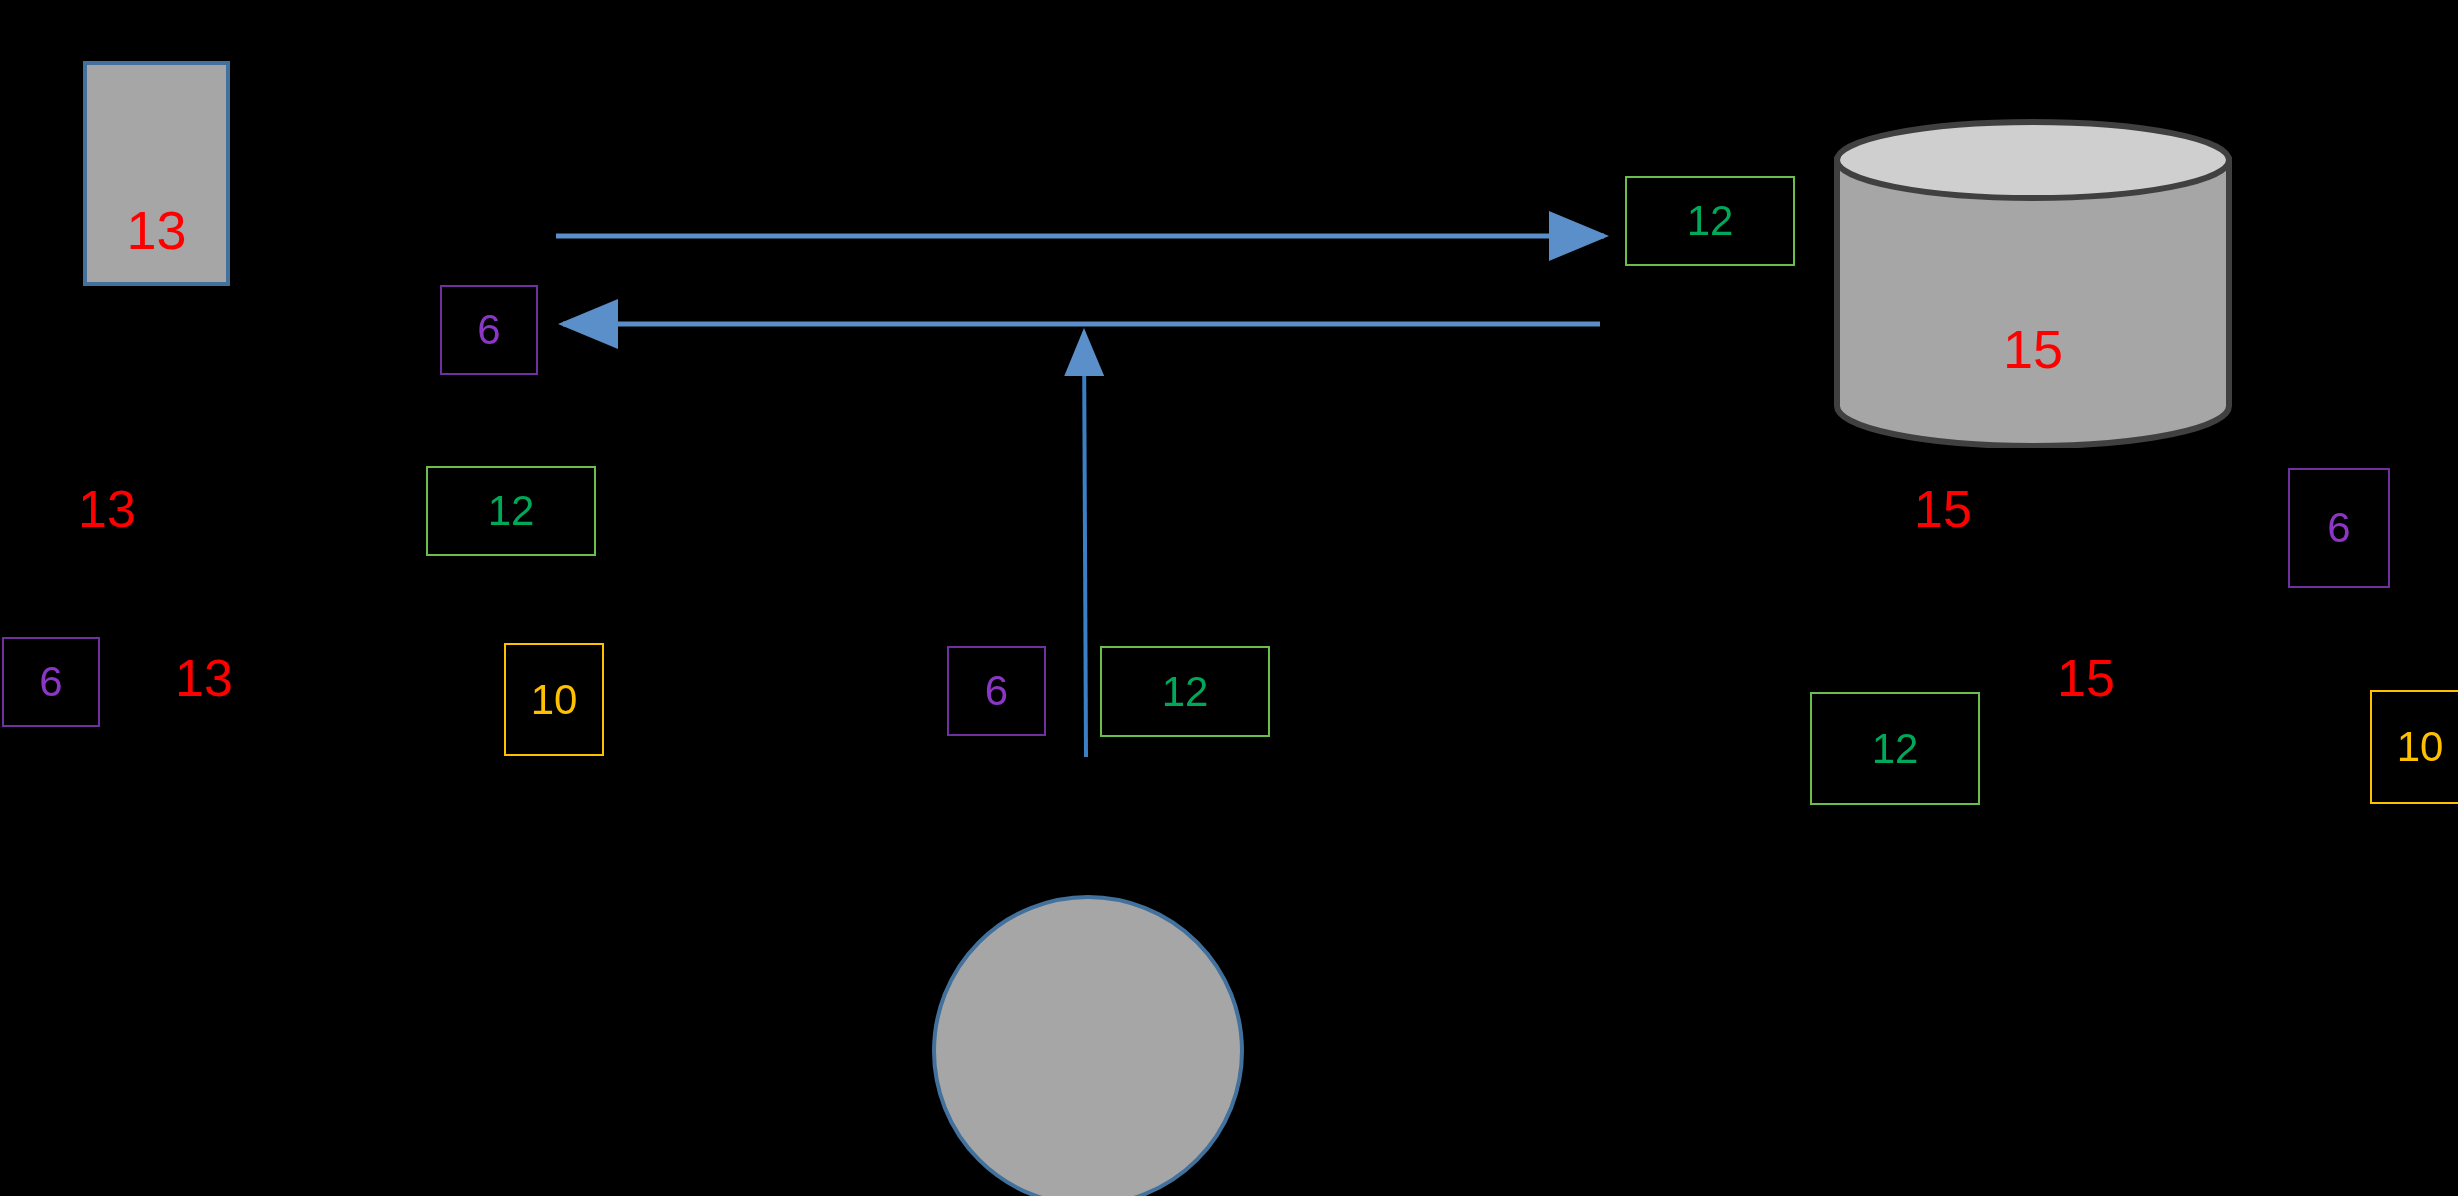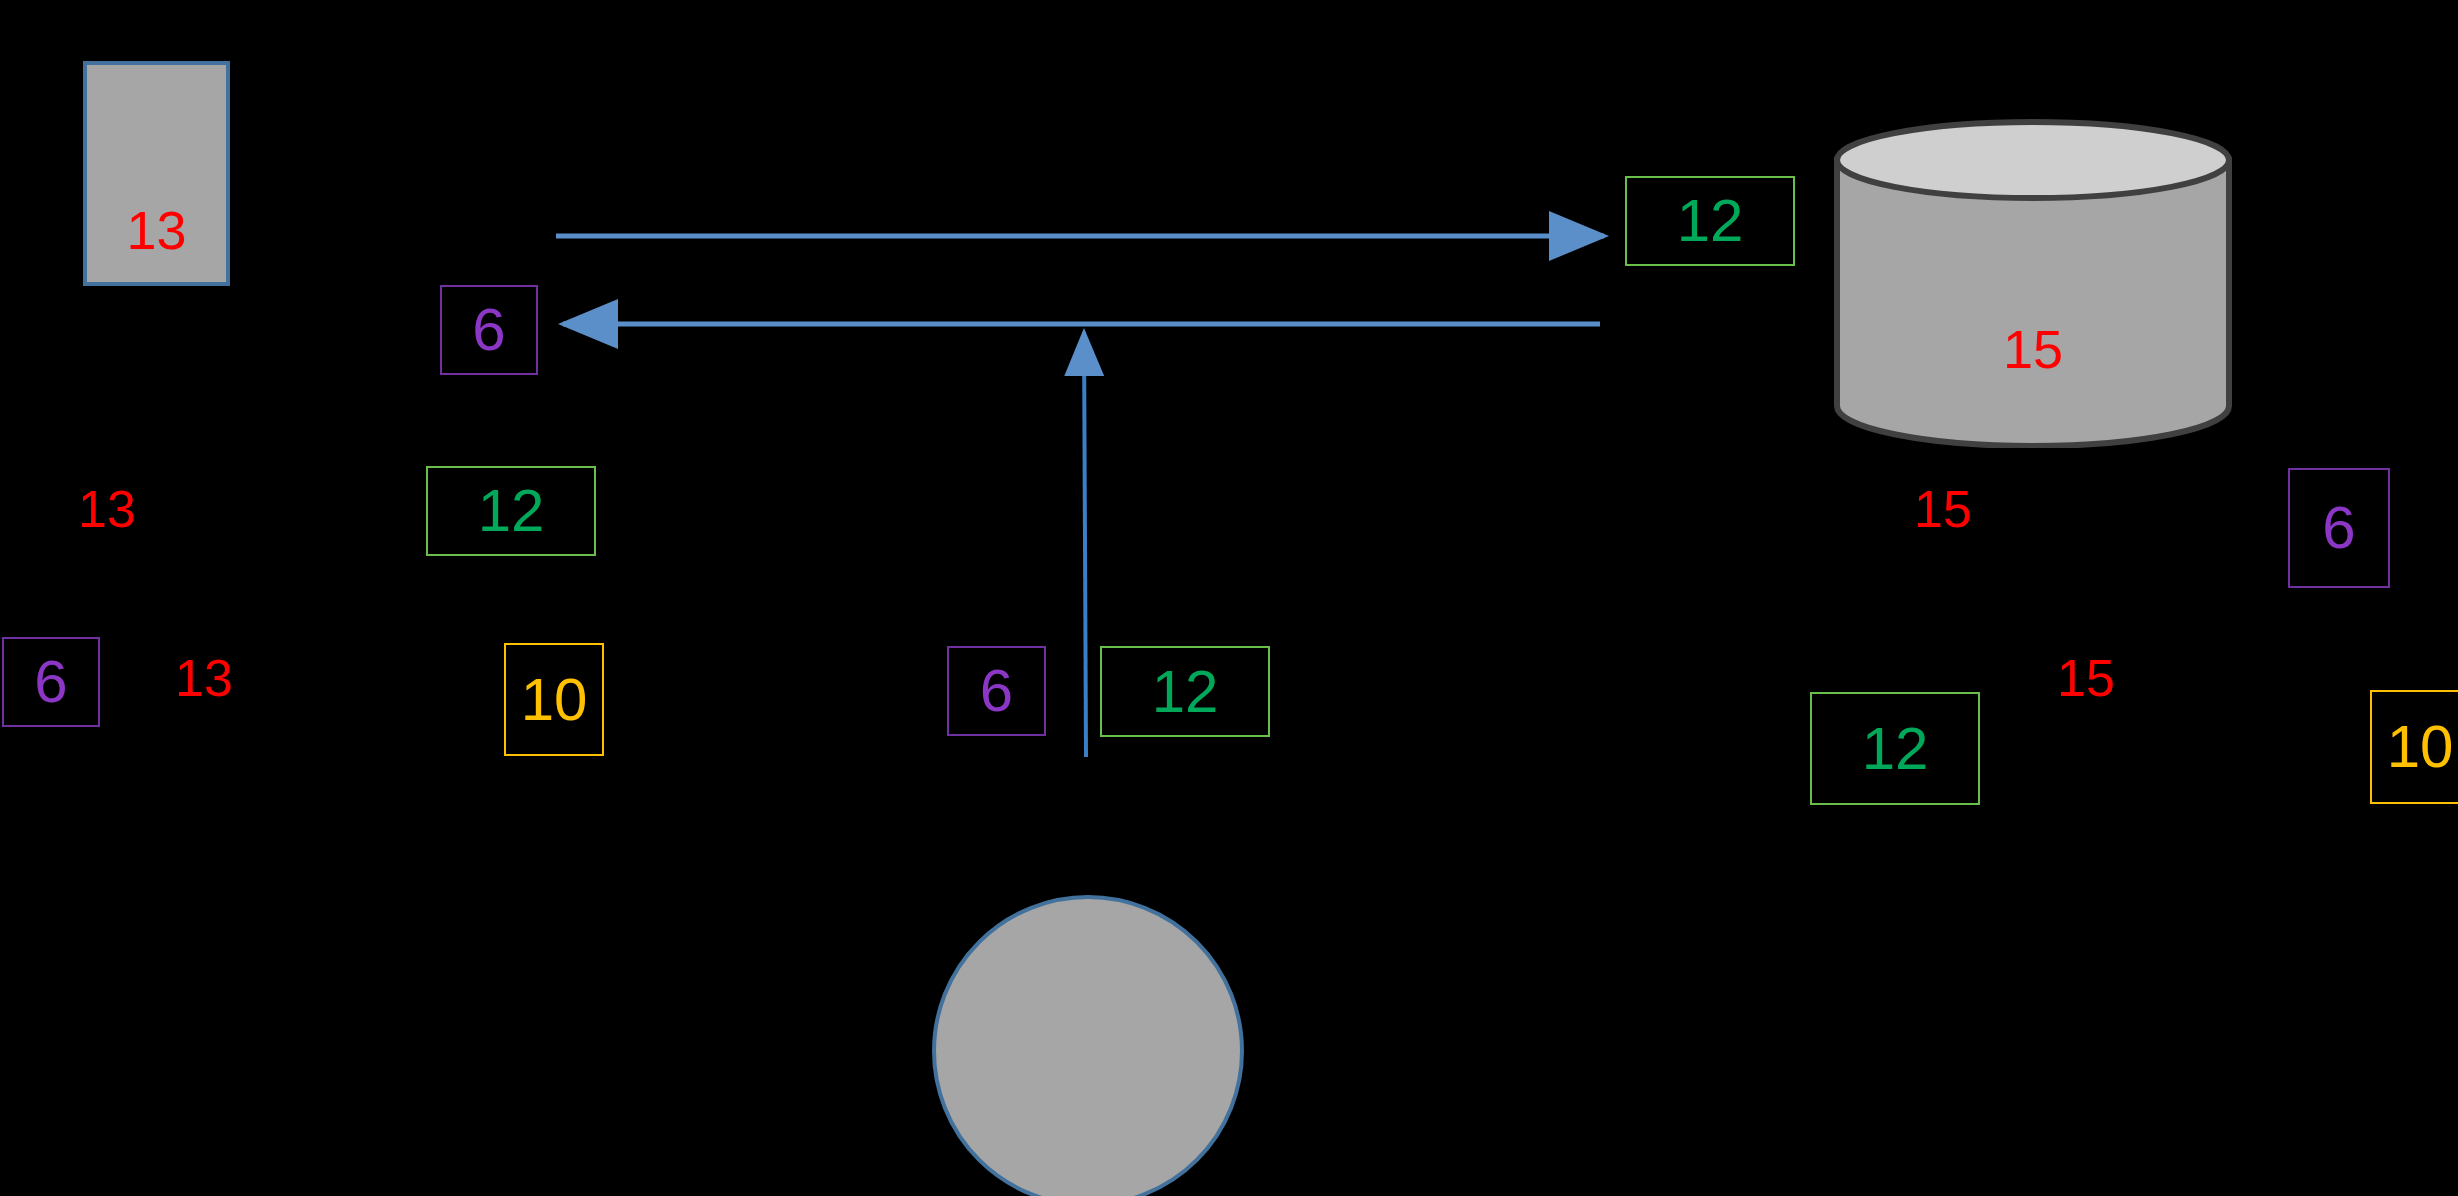--- a/index.html
+++ b/index.html
@@ -49,21 +49,21 @@
     font-size: 52px;
     line-height: 1;
     white-space: nowrap;
   }
   .tag {
     position: absolute;
     box-sizing: border-box;
     display: flex;
     align-items: center;
     justify-content: center;
-    font-size: 60px;
+    font-size: 42px;
     line-height: 1;
     background: transparent;
   }
   .tag-purple {
     border: 2px solid #7030a0;
     color: #8b36c4;
   }
   .tag-green {
     border: 2px solid #6abf4b;
     color: #00a859;

